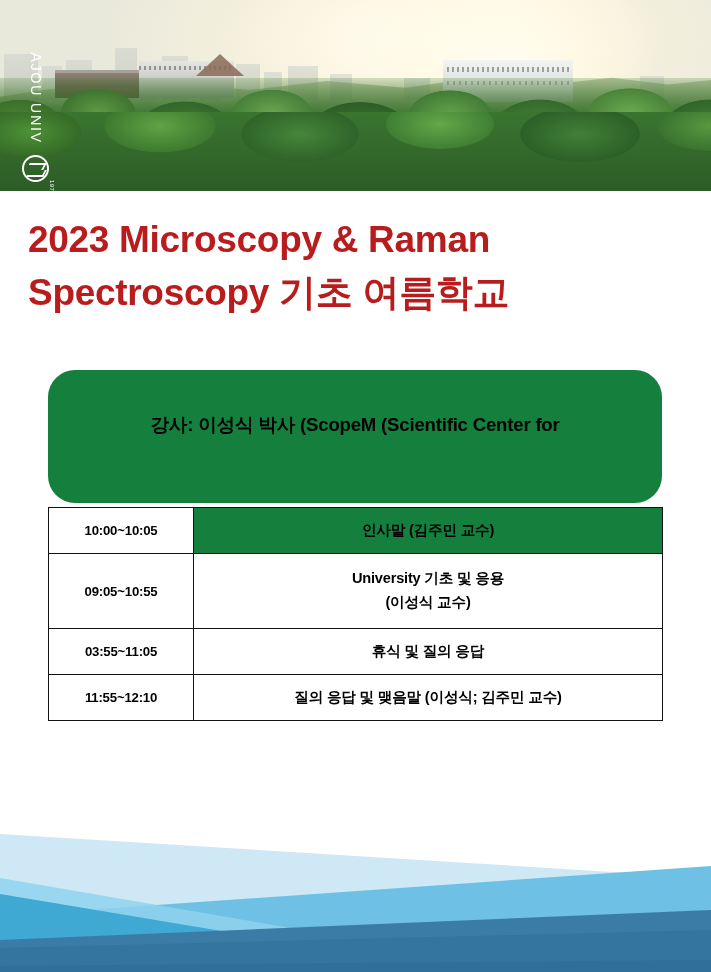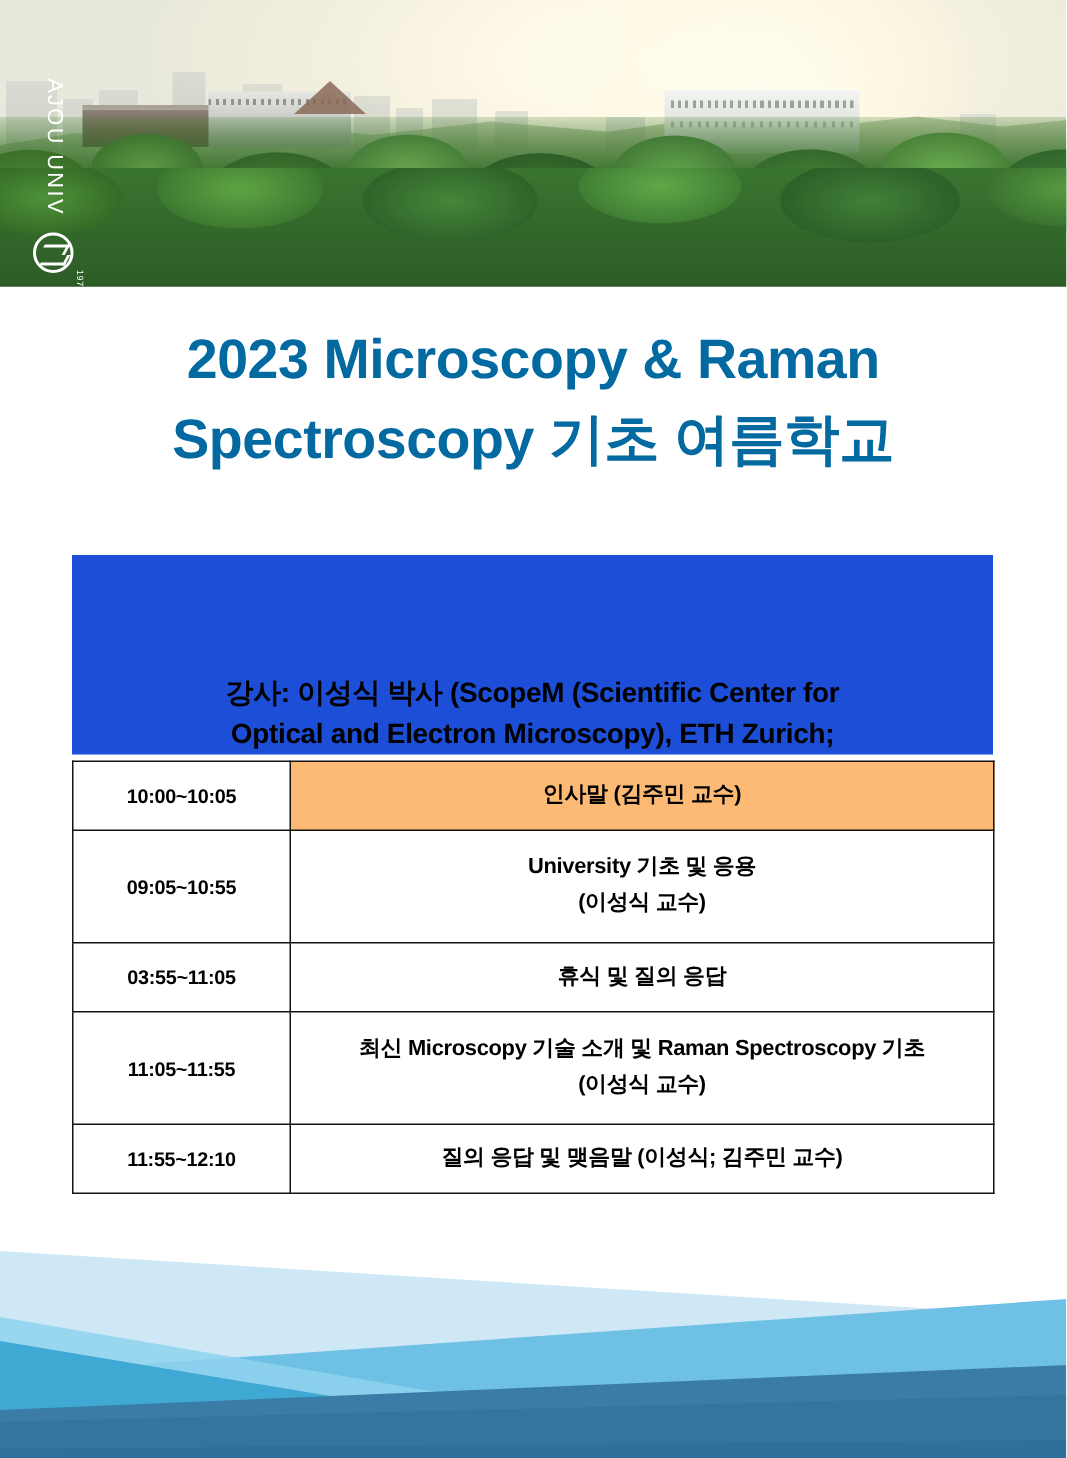--- a/index.html
+++ b/index.html
@@ -216,41 +216,42 @@
     transform-origin: left bottom;
     white-space: nowrap;
   }
 
   
   .title {
     position: absolute;
     left: 0;
     top: 214px;
     width: 711px;
-    text-align: center;
-    color: #0369a1;
+    text-align: left;
+    color: #b91c1c;
     font-size: 37px;
     font-weight: bold;
     line-height: 1.42;
     letter-spacing: -0.3px;
     padding: 0 28px;
   }
 
   
   .instructor-box {
     position: absolute;
     left: 48px;
     top: 370px;
     width: 614px;
     height: 133px;
-    background: #1d4ed8;
+    background: #15803d;
     display: flex;
-    align-items: flex-end;
+    align-items: center;
     justify-content: center;
     padding: 4px 14px 0 14px;
+    border-radius: 27px;
   }
   .instructor-text {
     color: #000000;
     font-size: 18.6px;
     font-weight: bold;
     line-height: 1.48;
     text-align: center;
     letter-spacing: -0.2px;
   }
 
@@ -276,21 +277,21 @@
     font-weight: bold;
     letter-spacing: -0.2px;
   }
   .schedule td.desc {
     font-size: 14.6px;
     font-weight: bold;
     line-height: 1.62;
     letter-spacing: -0.2px;
     padding: 7px 6px;
   }
-  .schedule td.desc.hl { background: #fdba74; }
+  .schedule td.desc.hl { background: #15803d; }
   .r-h1 { height: 46px; }
   .r-h2 { height: 75px; }
   .r-h3 { height: 46px; }
 
   
   .footer {
     position: absolute;
     left: 0;
     bottom: 0;
     width: 711px;
@@ -359,21 +360,21 @@
   </div>
 
   <div class="title">
     <span>2023 Microscopy &amp; Raman</span><br>
     <span>Spectroscopy 기초 여름학교</span>
   </div>
 
   <div class="instructor-box">
     <div class="instructor-text">
       <span>강사: 이성식 박사 (ScopeM (Scientific Center for</span><br>
-      <span>Optical and Electron Microscopy), ETH Zurich;</span><br>
+      <br>
     </div>
   </div>
 
   <table class="schedule">
     <tbody>
       <tr class="r-h1">
         <td class="time">10:00~10:05</td>
         <td class="desc hl">
           <span>인사말 (김주민 교수)</span>
         </td>
@@ -384,27 +385,20 @@
           <span>University 기초 및 응용</span><br>
           <span>(이성식 교수)</span>
         </td>
       </tr>
       <tr class="r-h3">
         <td class="time">03:55~11:05</td>
         <td class="desc">
           <span>휴식 및 질의 응답</span>
         </td>
       </tr>
-      <tr class="r-h2">
-        <td class="time">11:05~11:55</td>
-        <td class="desc">
-          <span>최신 Microscopy 기술 소개 및 Raman Spectroscopy 기초</span><br>
-          <span>(이성식 교수)</span>
-        </td>
-      </tr>
       <tr class="r-h3">
         <td class="time">11:55~12:10</td>
         <td class="desc">
           <span>질의 응답 및 맺음말 (이성식; 김주민 교수)</span>
         </td>
       </tr>
     </tbody>
   </table>
 
   <div class="footer">

